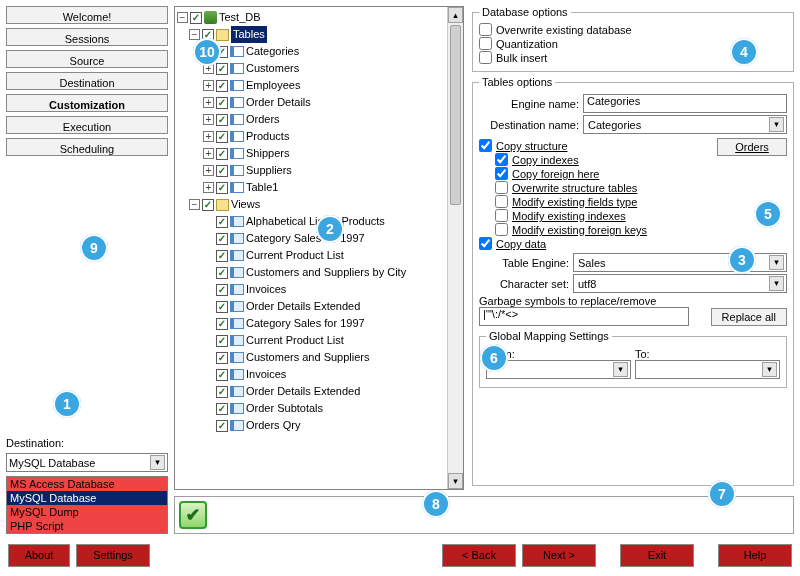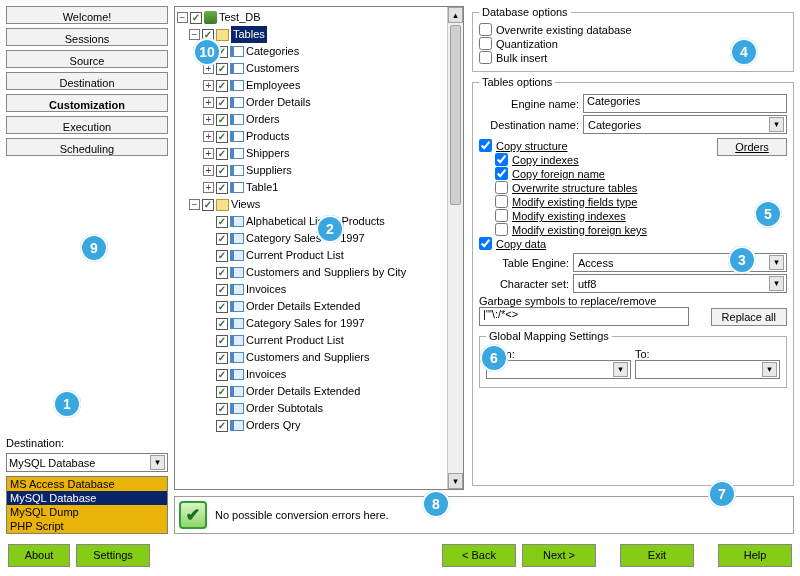--- a/index.html
+++ b/index.html
@@ -5,25 +5,25 @@
   * { box-sizing: border-box; font-family: Tahoma, Arial, sans-serif; font-size: 11px; }
   body { margin: 0; background: #fff; width: 800px; height: 576px; overflow: hidden; color: #000; }
   .container { display: flex; padding: 6px; gap: 6px; height: 540px; }
   .left { width: 162px; display: flex; flex-direction: column; gap: 4px; }
   .navbtn { border: 1px solid #888; background: #f2f2f2; text-align: center; padding: 3px 0; cursor: pointer; height: 18px; line-height: 14px;}
   .navbtn.sel { font-weight: bold; }
   .left-spacer { flex: 1; }
   .dest-label { margin-top: 1px; }
   .combo { border: 1px solid #7e7e7e; background: #fff; height: 19px; display: flex; align-items: center; padding: 0 2px; justify-content: space-between; }
   .combo-arrow { width: 15px; height: 15px; background: #e8e8e8; border: 1px solid #9e9e9e; text-align: center; line-height: 13px; font-size: 9px; }
-  .listbox { border: 1px solid #7e7e7e; background: #eab308; height: 58px; overflow: hidden; }
+  .listbox { border: 1px solid #7e7e7e; background: #ef4444; height: 58px; overflow: hidden; }
   .listbox div { padding: 1px 3px; }
   .listbox .sel { background: #0a246a; color: #fff; }
   .buttons-row { display: flex; gap: 6px; padding: 4px 8px; justify-content: flex-end; align-items: center; }
-  .btn { border: 1px solid #888; background: #84cc16; width: 74px; height: 23px; text-align: center; line-height: 21px; cursor: pointer; }
+  .btn { border: 1px solid #888; background: #b91c1c; width: 74px; height: 23px; text-align: center; line-height: 21px; cursor: pointer; }
   .buttons-row .spacer { flex: 1; }
   .main { flex: 1; display: flex; flex-direction: column; gap: 6px; }
   .main-top { flex: 1; display: flex; gap: 8px; }
   .treepanel { width: 290px; border: 1px solid #828282; background: #fff; position: relative; padding: 2px; overflow: hidden; }
   .scrollbar { position: absolute; right: 0; top: 0; bottom: 0; width: 16px; background: #efefef; border-left: 1px solid #c9c9c9; }
   .scroll-thumb { position: absolute; left: 2px; right: 2px; top: 18px; height: 180px; background: #cfcfcf; border: 1px solid #a0a0a0; border-radius: 2px;}
   .scroll-arr { position: absolute; left:0; right:0; height:16px; background:#e2e2e2; border:1px solid #a0a0a0; text-align:center; font-size:9px; line-height:14px;}
   .tree { line-height: 17px; }
   .tree-row { display: flex; align-items: center; gap: 2px; white-space: nowrap; }
   .exp { width: 11px; height: 11px; border: 1px solid #777; text-align: center; line-height: 9px; font-size: 10px; color:#444; background:#fff;}
@@ -284,21 +284,21 @@
               <div class="cb">
                   <input type="checkbox" checked="" style="">
                   <span>Copy structure</span>
                 </div>
               <div class="cb sub">
                   <input type="checkbox" checked="" style="">
                   <span>Copy indexes</span>
                 </div>
               <div class="cb sub">
                   <input type="checkbox" checked="" style="">
-                  <span>Copy foreign name</span>
+                  <span>Copy foreign here</span>
                 </div>
               <div class="cb sub">
                   <input type="checkbox" style="">
                   <span>Overwrite structure tables</span>
                 </div>
               <div class="cb sub">
                   <input type="checkbox" style="">
                   <span>Modify existing fields type</span>
                 </div>
               <div class="cb sub">
@@ -315,21 +315,21 @@
                 </div>
             </div>
             <div style="width:70px;">
               <div class="smbtn" style="text-align:center;">Orders</div>
             </div>
           </div>
 
           <div class="row">
               <span class="lbl" style="width:90px">Table Engine:</span>
               <div class="dd" style="flex:1">
-                <span class="val">Access</span>
+                <span class="val">Sales</span>
                 <span class="combo-arrow">▾</span>
               </div>
             </div>
           <div class="row">
               <span class="lbl" style="width:90px">Character set:</span>
               <div class="dd" style="flex:1">
                 <span class="val">utf8</span>
                 <span class="combo-arrow">▾</span>
               </div>
             </div>
@@ -360,21 +360,20 @@
                   </div>
               </div>
             </div>
           </fieldset>
         </fieldset>
       </div>
     </div>
 
     <div class="status">
       <div class="statusicon">✔</div>
-      <span>No possible conversion errors here.</span>
     </div>
   </div>
 </div>
 
 <div class="buttons-row">
   <div class="btn" style="width:62px">About</div>
   <div class="btn" style="width:74px">Settings</div>
   <div class="spacer"></div>
   <div class="btn">&lt; Back</div>
   <div class="btn">Next &gt;</div>

